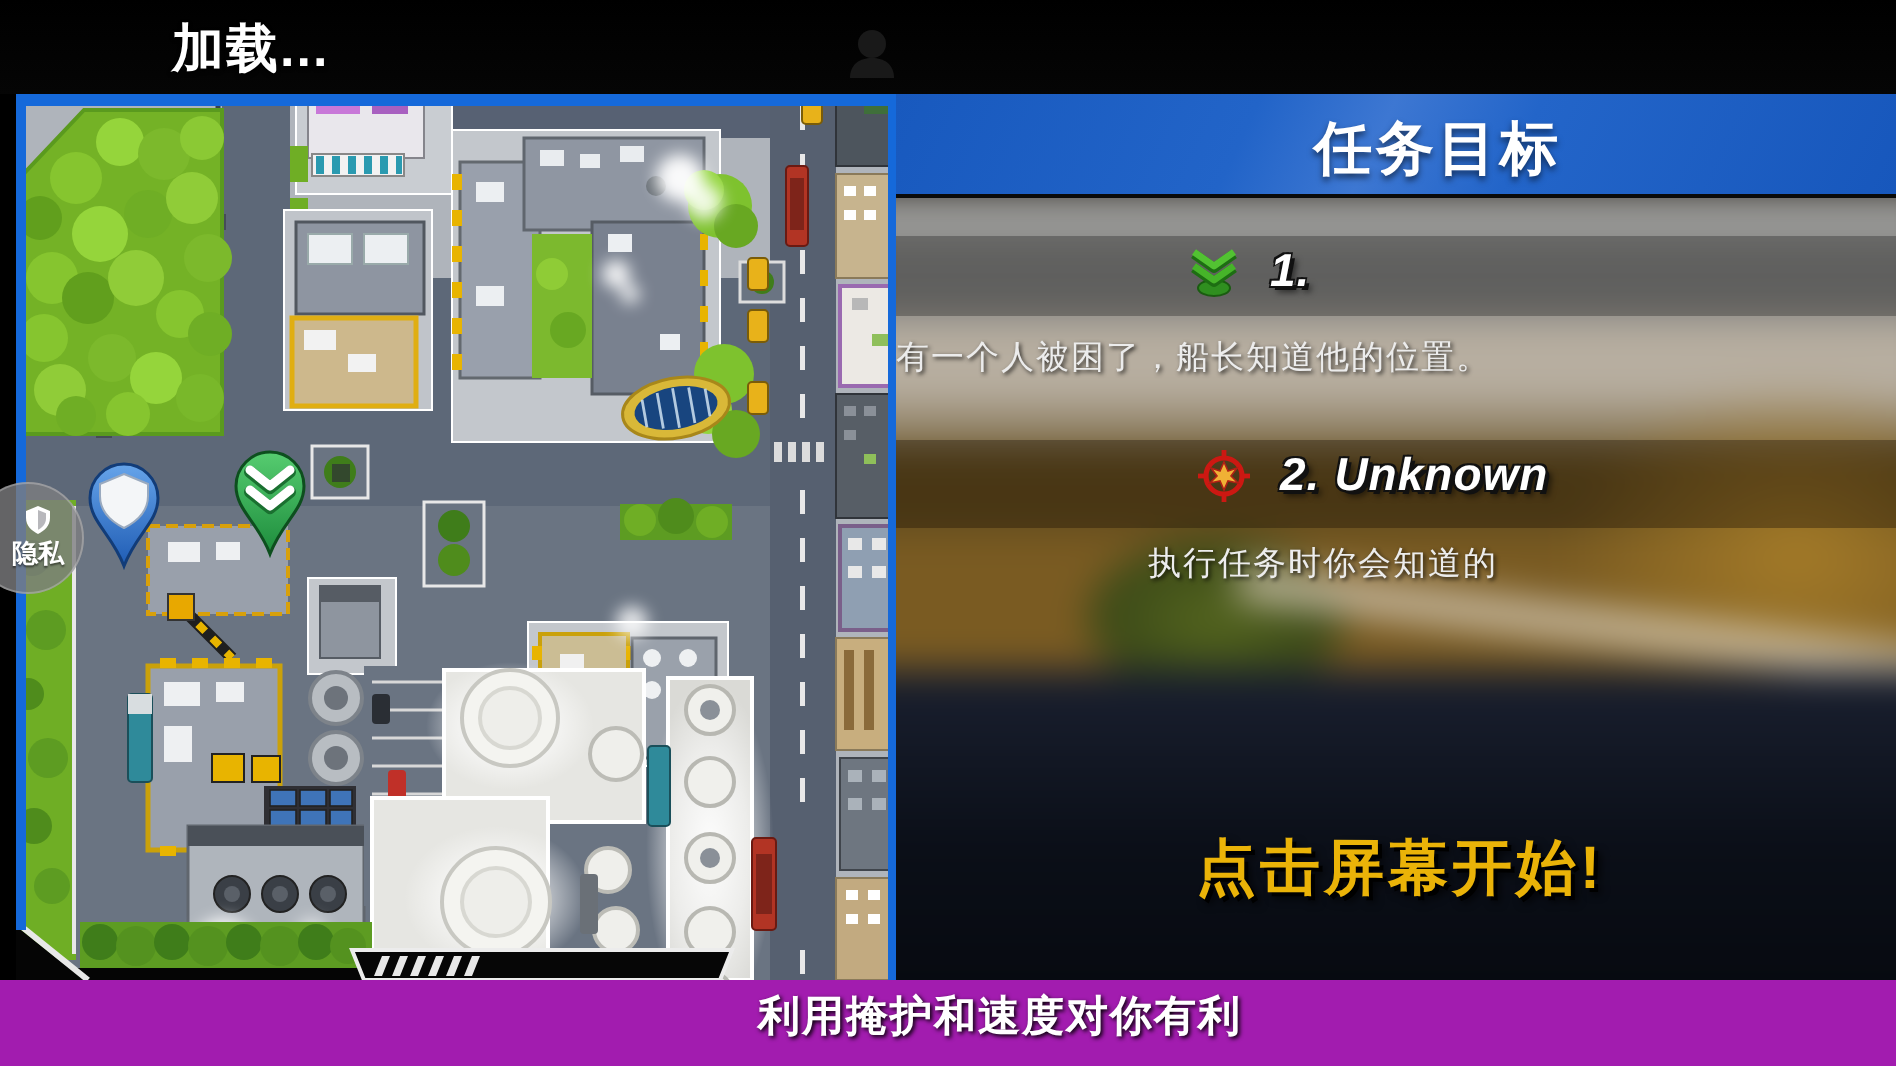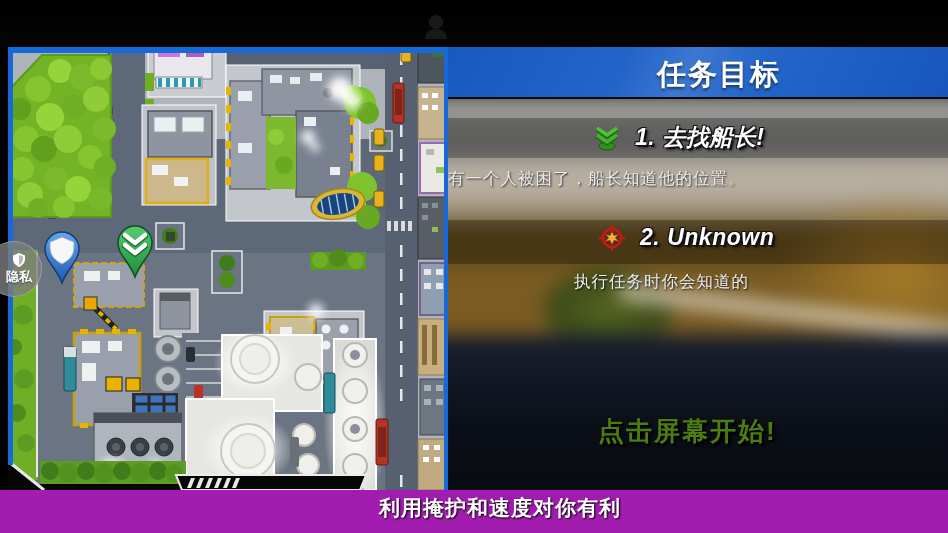--- a/index.html
+++ b/index.html
@@ -54,34 +54,35 @@
     text-shadow:2px 2px 0 #111,-1px -1px 0 #111,1px -1px 0 #111,-1px 1px 0 #111,3px 3px 3px rgba(0,0,0,.6);}
   .obj1{left:145px;top:75px;}
   .obj2{left:150px;top:177px;}
   .obj-num{margin-left:14px;}
   .obj-ttl{margin-left:7px;}
 
   .desc{position:absolute;color:#ececec;font-size:16.5px;letter-spacing:1px;text-shadow:1px 1px 2px rgba(0,0,0,.8);}
   .desc1{left:0;top:121px;width:500px;text-align:left;}
   .desc2{left:126px;top:224px;}
 
-  .start{position:absolute;left:150px;top:367px;color:#4d7c0f;font-size:26px;font-weight:bold;letter-spacing:2px;
+  .start{position:absolute;left:150px;top:367px;color:#eab308;font-size:30px;font-weight:bold;letter-spacing:2px;
     text-shadow:2px 2px 0 #000,3px 3px 4px rgba(0,0,0,.8);cursor:pointer;}
 
   
   .footer{position:absolute;left:0;top:490px;width:948px;height:43px;background:#a21caf;z-index:5;}
   .tip{position:absolute;left:0;top:4px;width:948px;text-align:center;transform:translateX(26px);
     color:#fff;font-size:21px;font-weight:bold;letter-spacing:1px;text-shadow:1px 1px 2px #000;}
 </style>
 </head>
 <body>
 
 <div class="stage">
 
   <div class="topbar">
+    <div class="loading">加载...</div>
     <svg class="person-ico" viewBox="0 0 24 26">
       <circle cx="12" cy="9" r="7" fill="#1c1c1c"></circle>
       <path d="M1 26 c0 -7 5 -10 11 -10 s11 3 11 10 z" fill="#1c1c1c"></path>
     </svg>
   </div>
 
   <div class="map">
     <svg width="440" height="443" viewBox="0 0 440 443">
       <defs>
         <filter id="fb" x="-60%" y="-60%" width="220%" height="220%">
@@ -469,21 +470,20 @@
 
     <div class="obj obj1">
       <svg class="obj-ico" viewBox="0 0 28 26">
         <ellipse cx="14" cy="21" rx="8" ry="4" fill="#2f8f1f" stroke="#1a5c10" stroke-width="1"></ellipse>
         <path d="M4,4 L14,11 L24,4" stroke="#1d6e12" stroke-width="5" fill="none" stroke-linejoin="round"></path>
         <path d="M4,3 L14,10 L24,3" stroke="#52c232" stroke-width="3.5" fill="none" stroke-linejoin="round"></path>
         <path d="M4,11 L14,18 L24,11" stroke="#1d6e12" stroke-width="5" fill="none" stroke-linejoin="round"></path>
         <path d="M4,10 L14,17 L24,10" stroke="#46b429" stroke-width="3.5" fill="none" stroke-linejoin="round"></path>
       </svg>
       <span class="obj-num">1.</span>
-      <span class="obj-ttl">去找船长!</span>
     </div>
     <div class="desc desc1">有一个人被困了，船长知道他的位置。</div>
 
     <div class="obj obj2">
       <svg class="obj-ico" viewBox="0 0 28 26">
         <circle cx="14" cy="13" r="9" fill="none" stroke="#cc1812" stroke-width="2.6"></circle>
         <rect x="12.8" y="0" width="2.4" height="4" fill="#cc1812"></rect>
         <rect x="12.8" y="22" width="2.4" height="4" fill="#cc1812"></rect>
         <rect x="1" y="11.8" width="4" height="2.4" fill="#cc1812"></rect>
         <rect x="23" y="11.8" width="4" height="2.4" fill="#cc1812"></rect>

